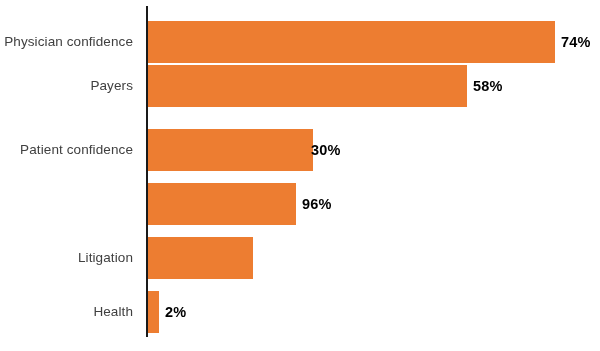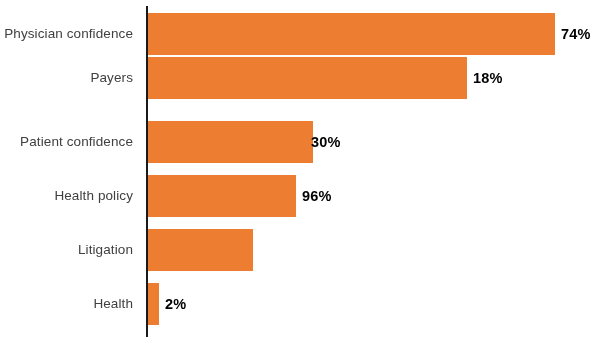--- a/index.html
+++ b/index.html
@@ -29,20 +29,21 @@
     top: 6px;
     width: 2px;
     height: 331px;
     background: #1a1a1a;
   }
   .bar-row {
     position: absolute;
     left: 0;
     width: 600px;
     height: 42px;
+    margin-top: 8px;
   }
   .cat-label {
     position: absolute;
     left: 0;
     top: 0;
     width: 133px;
     height: 42px;
     line-height: 42px;
     text-align: right;
     color: #404040;
@@ -80,31 +81,30 @@
 
     <div class="bar-row" style="top:13px;">
       <div class="cat-label">Physician confidence</div>
       <div class="bar" style="width:407px;"></div>
       <div class="val-label" style="left:561px;">74%</div>
     </div>
 
     <div class="bar-row" style="top:57px;padding-left:42px;">
       <div class="cat-label">Payers</div>
       <div class="bar" style="width:319px;"></div>
-      <div class="val-label" style="left:473px;">18%</div>
+      <div class="val-label" style="left:473px;">58%</div>
     </div>
 
     <div class="bar-row" style="top:121px;">
       <div class="cat-label">Patient confidence</div>
       <div class="bar" style="width:165px;"></div>
       <div class="val-label" style="left:311px;">30%</div>
     </div>
 
     <div class="bar-row" style="top:175px;">
-      <div class="cat-label">Health policy</div>
       <div class="bar" style="width:148px;"></div>
       <div class="val-label" style="left:302px;">96%</div>
     </div>
 
     <div class="bar-row" style="top:229px;text-decoration:underline;">
       <div class="cat-label">Litigation</div>
       <div class="bar" style="width:105px;"></div>
     </div>
 
     <div class="bar-row" style="top:283px;">

